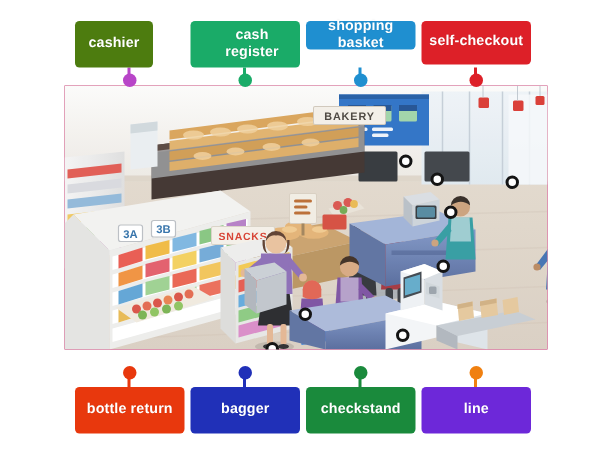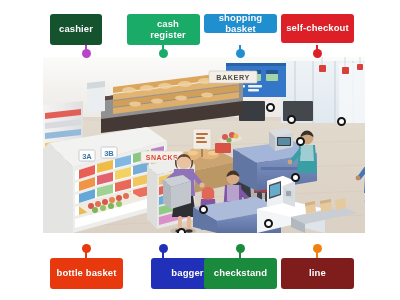--- a/index.html
+++ b/index.html
@@ -465,43 +465,43 @@
     <div class="hotspot" style="left:294px;top:60px;"></div>
     <div class="hotspot" style="left:253px;top:80px;"></div>
     <div class="hotspot" style="left:248px;top:116px;"></div>
     <div class="hotspot" style="left:156px;top:148px;"></div>
     <div class="hotspot" style="left:134px;top:171px;"></div>
     <div class="hotspot" style="left:221px;top:162px;"></div>
   </div>
 
   <div class="stem" style="left:85.2px;top:45px;height:9px;background:#b845c8;"></div>
   <div class="dot" style="left:81.5px;top:49px;background:#b845c8;"></div>
-  <div class="label" style="left:50px;top:14px;width:52px;height:31px;background:#14532d;">cashier</div>
+  <div class="label" style="left:50px;top:14px;width:52px;height:31px;background:#4d7c0f;">cashier</div>
 
   <div class="stem" style="left:162.2px;top:45px;height:9px;background:#1aab68;"></div>
   <div class="dot" style="left:158.5px;top:49px;background:#1aab68;"></div>
   <div class="label" style="left:127px;top:14px;width:73px;height:31px;background:#1aab68;padding-left:12px;">cash register</div>
 
   <div class="stem" style="left:239.2px;top:45px;height:9px;background:#1f8fd0;"></div>
   <div class="dot" style="left:235.5px;top:49px;background:#1f8fd0;"></div>
   <div class="label" style="left:204px;top:14px;width:73px;height:19px;background:#1f8fd0;">shopping basket</div>
 
   <div class="stem" style="left:316.2px;top:45px;height:9px;background:#dd2028;"></div>
   <div class="dot" style="left:312.5px;top:49px;background:#dd2028;"></div>
   <div class="label" style="left:281px;top:14px;width:73px;height:29px;background:#dd2028;">self-checkout</div>
 
   <div class="stem" style="left:85.2px;top:249px;height:9px;background:#e8380d;"></div>
   <div class="dot" style="left:81.5px;top:244px;background:#e8380d;"></div>
-  <div class="label" style="left:50px;top:258px;width:73px;height:31px;background:#e8380d;">bottle basket</div>
+  <div class="label" style="left:50px;top:258px;width:73px;height:31px;background:#e8380d;">bottle return</div>
 
   <div class="stem" style="left:162.2px;top:249px;height:9px;background:#2030b8;"></div>
   <div class="dot" style="left:158.5px;top:244px;background:#2030b8;"></div>
-  <div class="label" style="left:127px;top:258px;width:73px;height:31px;background:#2030b8;margin-left:24px;">bagger</div>
+  <div class="label" style="left:127px;top:258px;width:73px;height:31px;background:#2030b8;">bagger</div>
 
   <div class="stem" style="left:239.2px;top:249px;height:9px;background:#1a8a3c;"></div>
   <div class="dot" style="left:235.5px;top:244px;background:#1a8a3c;"></div>
   <div class="label" style="left:204px;top:258px;width:73px;height:31px;background:#1a8a3c;">checkstand</div>
 
   <div class="stem" style="left:316.2px;top:249px;height:9px;background:#f08010;"></div>
   <div class="dot" style="left:312.5px;top:244px;background:#f08010;"></div>
-  <div class="label" style="left:281px;top:258px;width:73px;height:31px;background:#7f1d1d;">line</div>
+  <div class="label" style="left:281px;top:258px;width:73px;height:31px;background:#6d28d9;">line</div>
 
 </div>
 
 </body></html>

